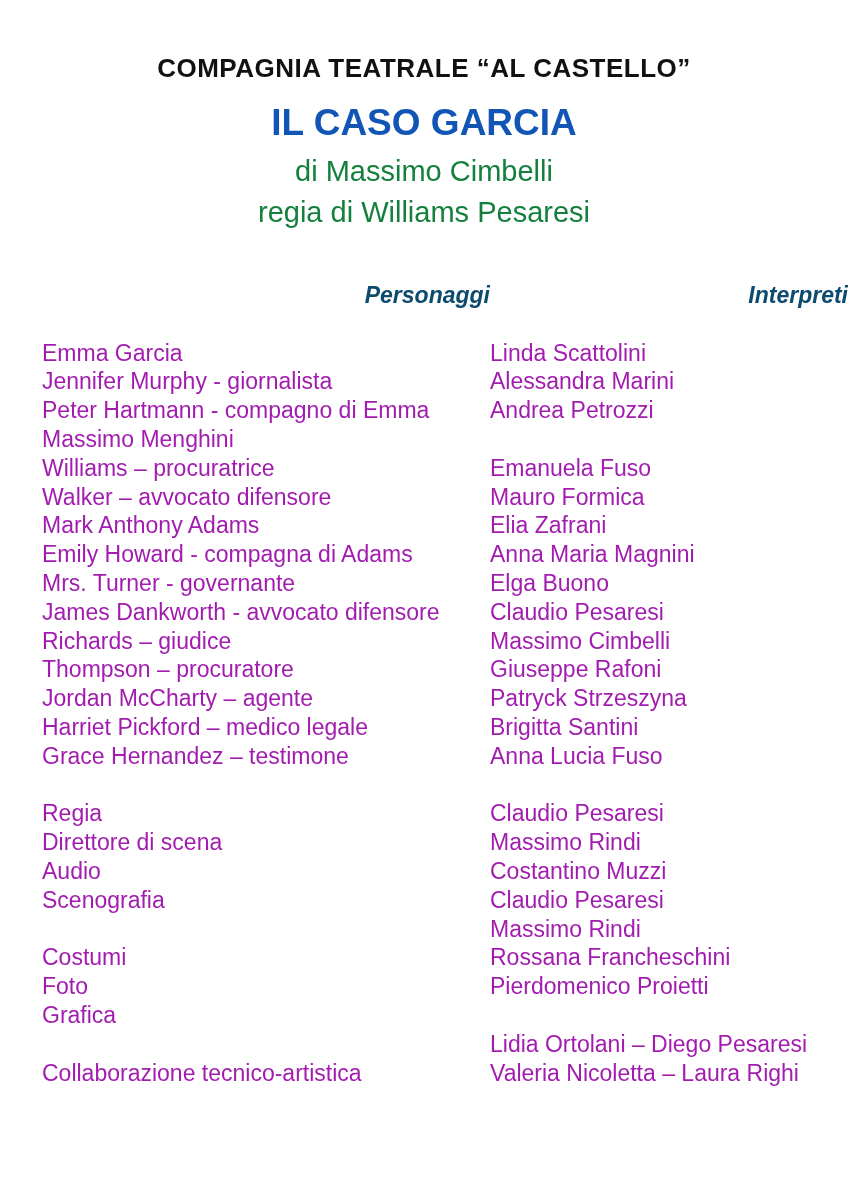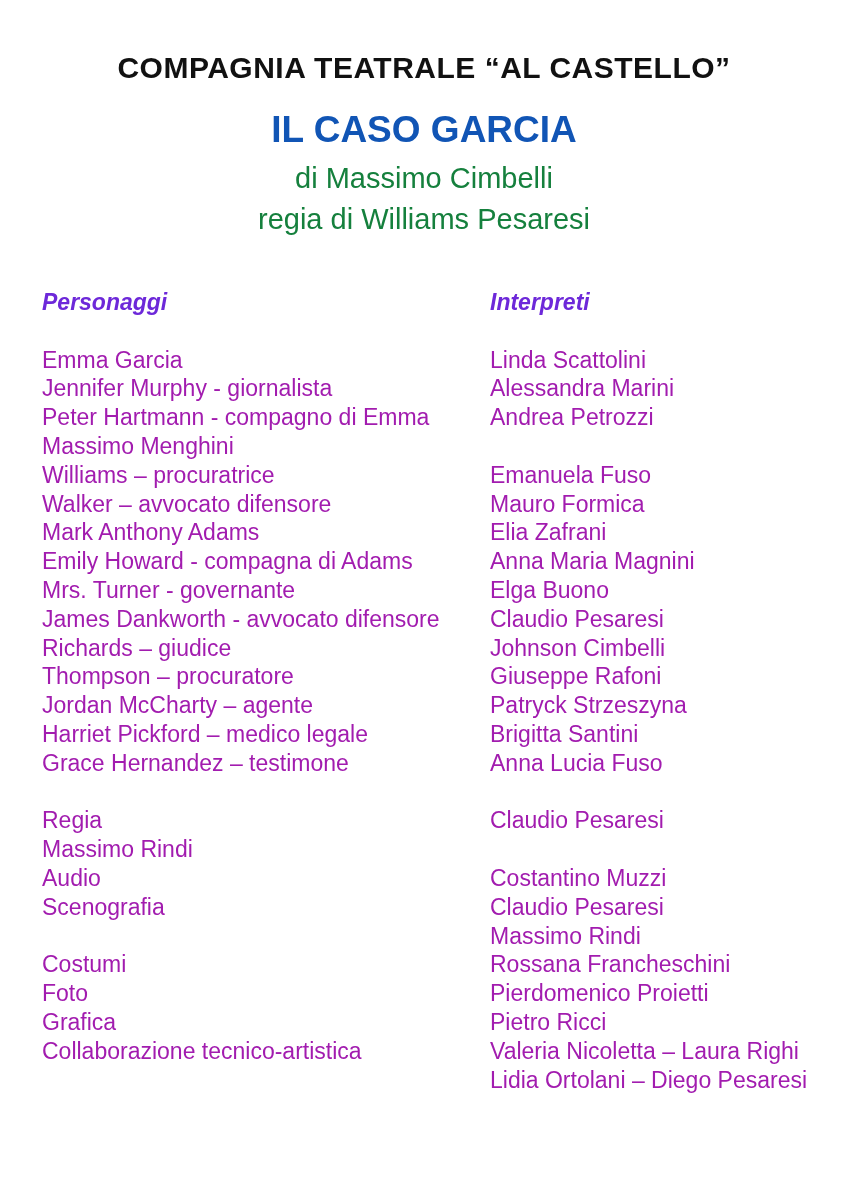--- a/index.html
+++ b/index.html
@@ -13,31 +13,31 @@
     background: #ffffff;
     font-family: "Liberation Sans", sans-serif;
     color: #1e1e1e;
     overflow: hidden;
   }
   .header {
     text-align: center;
     padding-top: 52px;
   }
   .company {
-    font-size: 30px;
+    font-size: 26px;
     font-weight: bold;
     line-height: 32px;
     letter-spacing: 0.5px;
     color: #111111;
   }
   .show-title {
     font-size: 37px;
     font-weight: bold;
     line-height: 44px;
-    margin-top: 24px;
+    margin-top: 17px;
     color: #1155b5;
   }
   .byline {
     font-size: 29px;
     line-height: 41px;
     color: #15803d;
   }
   .byline.first { margin-top: 6px; }
   .credits {
     margin-top: 48px;
@@ -49,21 +49,22 @@
   }
   .cell {
     font-size: 23px;
     line-height: 28.8px;
     white-space: nowrap;
     color: #a21caf;
   }
   .hdr {
     font-weight: bold;
     font-style: italic;
-    color: #6d28d9;
+    color: #0c4a6e;
+    text-align: right;
   }
   .spacer { height: 28.8px; }
 </style>
 </head>
 <body>
 
 <div class="page">
 
   <div class="header">
     <div class="company">COMPAGNIA TEATRALE “AL CASTELLO”</div>
@@ -115,21 +116,21 @@
     <div class="row">
       <div class="cell">Mrs. Turner - governante</div>
       <div class="cell">Elga Buono</div>
     </div>
     <div class="row">
       <div class="cell">James Dankworth - avvocato difensore</div>
       <div class="cell">Claudio Pesaresi</div>
     </div>
     <div class="row">
       <div class="cell">Richards – giudice</div>
-      <div class="cell">Johnson Cimbelli</div>
+      <div class="cell">Massimo Cimbelli</div>
     </div>
     <div class="row">
       <div class="cell">Thompson – procuratore</div>
       <div class="cell">Giuseppe Rafoni</div>
     </div>
     <div class="row">
       <div class="cell">Jordan McCharty – agente</div>
       <div class="cell">Patryck Strzeszyna</div>
     </div>
     <div class="row">
@@ -141,20 +142,21 @@
       <div class="cell">Anna Lucia Fuso</div>
     </div>
 
     <div class="spacer"></div>
 
     <div class="row">
       <div class="cell">Regia</div>
       <div class="cell">Claudio Pesaresi</div>
     </div>
     <div class="row">
+      <div class="cell">Direttore di scena</div>
       <div class="cell">Massimo Rindi</div>
     </div>
     <div class="row">
       <div class="cell">Audio</div>
       <div class="cell">Costantino Muzzi</div>
     </div>
     <div class="row">
       <div class="cell">Scenografia</div>
       <div class="cell">Claudio Pesaresi</div>
     </div>
@@ -165,25 +167,24 @@
     <div class="row">
       <div class="cell">Costumi</div>
       <div class="cell">Rossana Francheschini</div>
     </div>
     <div class="row">
       <div class="cell">Foto</div>
       <div class="cell">Pierdomenico Proietti</div>
     </div>
     <div class="row">
       <div class="cell">Grafica</div>
-      <div class="cell">Pietro Ricci</div>
+    </div>
+    <div class="row">
+      <div class="cell"></div>
+      <div class="cell">Lidia Ortolani – Diego Pesaresi</div>
     </div>
     <div class="row">
       <div class="cell">Collaborazione tecnico-artistica</div>
       <div class="cell">Valeria Nicoletta – Laura Righi</div>
-    </div>
-    <div class="row">
-      <div class="cell"></div>
-      <div class="cell">Lidia Ortolani – Diego Pesaresi</div>
     </div>
 
   </div>
 </div>
 
 </body></html>

